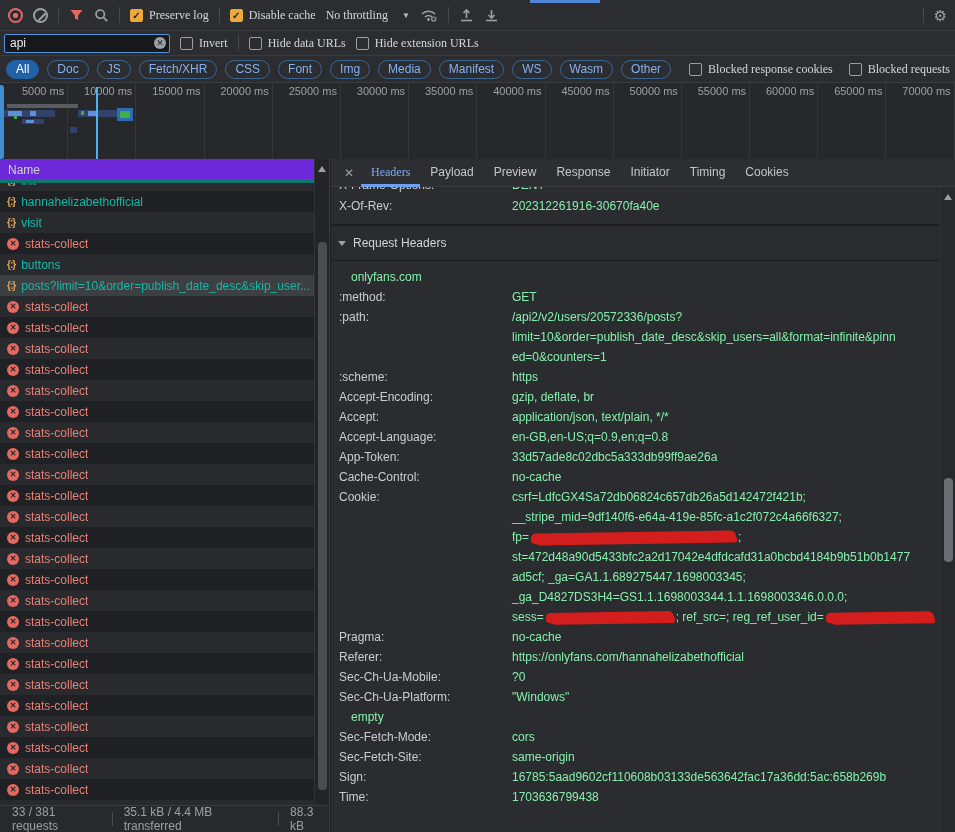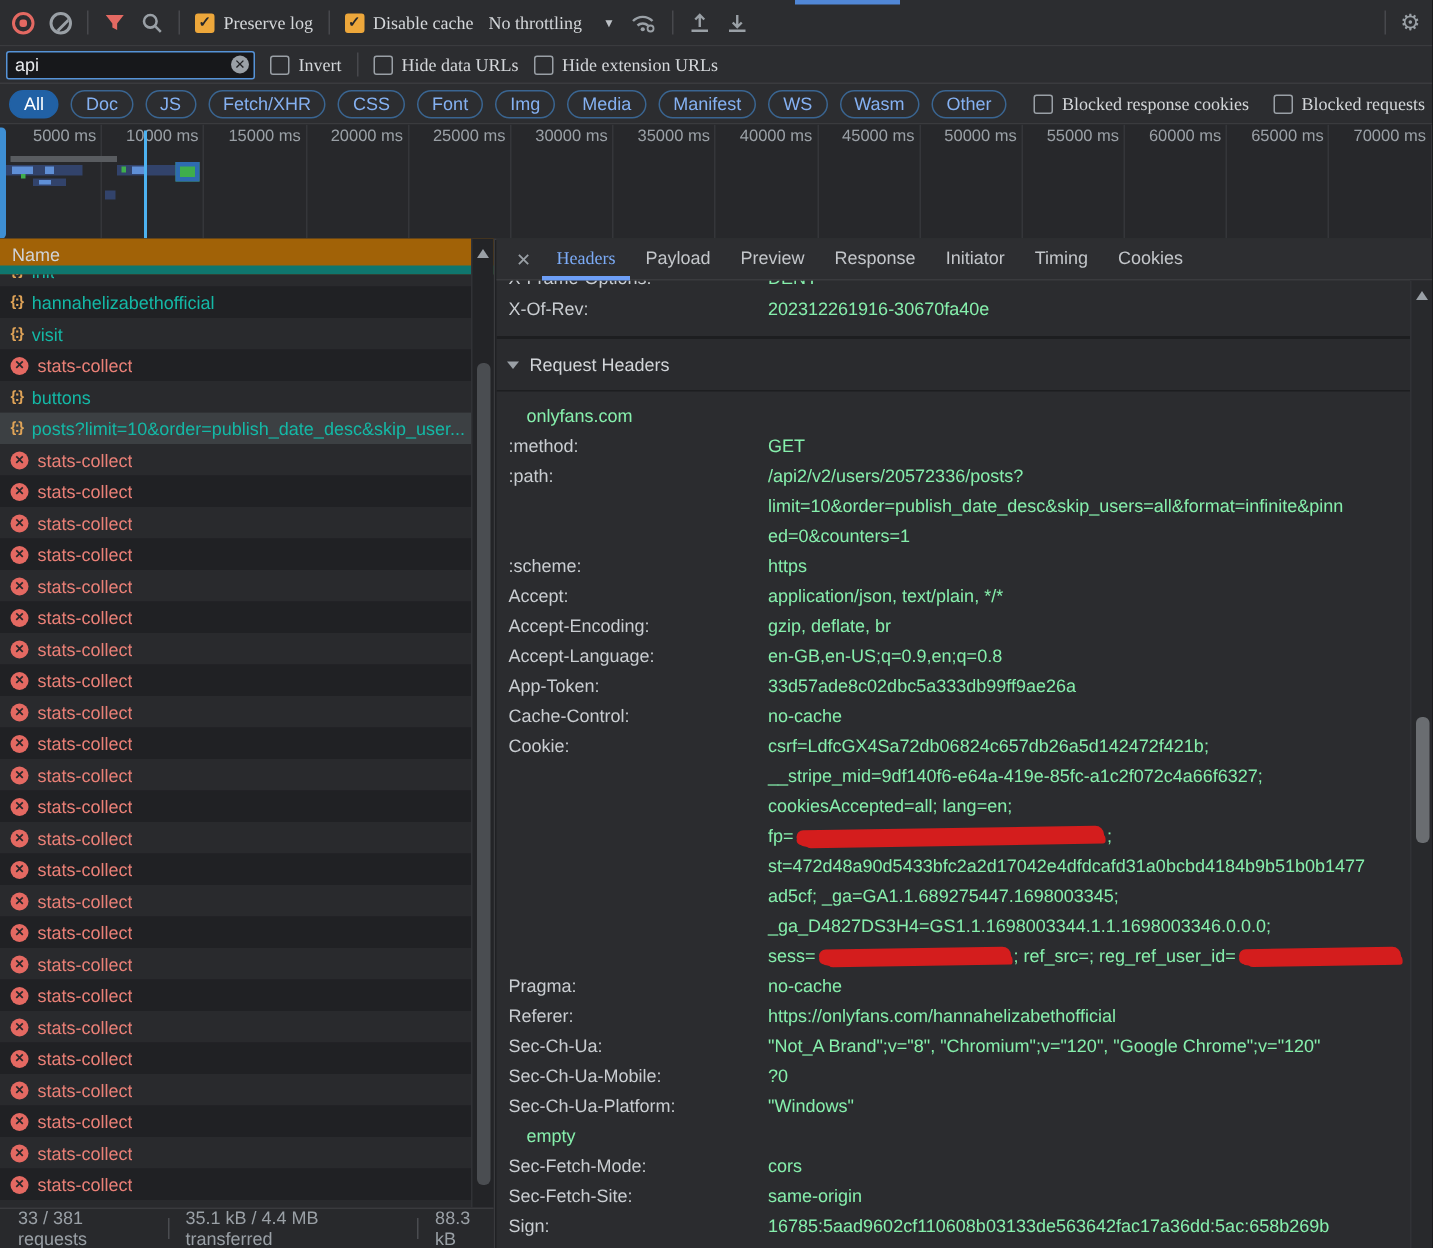--- a/index.html
+++ b/index.html
@@ -38,21 +38,21 @@
   .timeline{position:relative;height:77px;background:#27282b;border-bottom:1px solid #3a3b3e;overflow:hidden;}
   .tcols{position:absolute;inset:0;display:flex;}
   .tcol{flex:none;width:68.2px;height:100%;border-right:1px solid #35363a;font-size:11px;color:#9aa0a6;
       text-align:right;padding:2px 3px 0 0;white-space:nowrap;overflow:hidden;}
   .wbar{position:absolute;}
   .cursorline{position:absolute;left:96px;top:4px;bottom:0;width:2px;background:var(--cursor);}
   .lhandle{position:absolute;left:0;top:2px;bottom:0;width:4px;background:#3e8fd4;border-radius:0 3px 3px 0;}
   
   .main{position:absolute;top:159px;left:0;right:0;bottom:0;}
   .leftpane{position:absolute;left:0;top:0;width:330px;bottom:0;border-right:1px solid #3a3b3e;background:#202124;}
-  .colhead{height:24px;line-height:23px;background:#a16207;border-bottom:6px solid #0f766e;padding-left:8px;color:#d0d3d7;}
+  .colhead{height:24px;line-height:23px;background:#6d28d9;border-bottom:4px solid #0f766e;padding-left:8px;color:#d0d3d7;}
   .reqrows{position:absolute;top:24px;left:0;right:15px;bottom:27px;overflow:hidden;}
   .rrow{height:21px;display:flex;align-items:center;padding-left:7px;gap:6px;}
   .rrow:nth-child(odd){background:#292a2d;}
   .rrow:nth-child(even){background:#202124;}
   .rrow.selected{background:var(--selected-row);}
   .rrow:first-child{margin-top:-13px;}
   .rlbl{white-space:nowrap;overflow:hidden;color:#14b8a6;}
   .rrow.err .rlbl{color:#ea8077;}
   .jicon{color:var(--json-icon);font-weight:700;font-size:10px;letter-spacing:-1px;flex:none;}
   .eicon{width:12px;height:12px;border-radius:50%;background:var(--error);color:#26272a;font-size:8px;line-height:12px;
@@ -430,29 +430,29 @@
                 <div class="hline">ed=0&amp;counters=1</div>
               </div>
             </div>
             <div class="hrow">
               <div class="hname">:scheme:</div>
               <div class="hvals">
                 <div class="hline">https</div>
               </div>
             </div>
             <div class="hrow">
+              <div class="hname">Accept-Encoding:</div>
+              <div class="hvals">
+                <div class="hline">gzip, deflate, br</div>
+              </div>
+            </div>
+            <div class="hrow">
               <div class="hname">Accept:</div>
               <div class="hvals">
                 <div class="hline">application/json, text/plain, */*</div>
-              </div>
-            </div>
-            <div class="hrow">
-              <div class="hname">Accept-Encoding:</div>
-              <div class="hvals">
-                <div class="hline">gzip, deflate, br</div>
               </div>
             </div>
             <div class="hrow">
               <div class="hname">Accept-Language:</div>
               <div class="hvals">
                 <div class="hline">en-GB,en-US;q=0.9,en;q=0.8</div>
               </div>
             </div>
             <div class="hrow">
               <div class="hname">App-Token:</div>
@@ -464,44 +464,37 @@
               <div class="hname">Cache-Control:</div>
               <div class="hvals">
                 <div class="hline">no-cache</div>
               </div>
             </div>
             <div class="hrow">
               <div class="hname">Cookie:</div>
               <div class="hvals">
                 <div class="hline">csrf=LdfcGX4Sa72db06824c657db26a5d142472f421b;</div>
                 <div class="hline">__stripe_mid=9df140f6-e64a-419e-85fc-a1c2f072c4a66f6327;</div>
-                <div class="hline">cookiesAccepted=all; lang=en;</div>
                 <div class="hline">fp=<span class="redact" style="width: 205px;"></span>;</div>
                 <div class="hline">st=472d48a90d5433bfc2a2d17042e4dfdcafd31a0bcbd4184b9b51b0b1477</div>
                 <div class="hline">ad5cf; _ga=GA1.1.689275447.1698003345;</div>
                 <div class="hline">_ga_D4827DS3H4=GS1.1.1698003344.1.1.1698003346.0.0.0;</div>
                 <div class="hline">sess=<span class="redact" style="width: 128px;"></span>; ref_src=; reg_ref_user_id=<span class="redact" style="width: 108px;"></span></div>
               </div>
             </div>
             <div class="hrow">
               <div class="hname">Pragma:</div>
               <div class="hvals">
                 <div class="hline">no-cache</div>
               </div>
             </div>
             <div class="hrow">
               <div class="hname">Referer:</div>
               <div class="hvals">
                 <div class="hline">https://onlyfans.com/hannahelizabethofficial</div>
-              </div>
-            </div>
-            <div class="hrow">
-              <div class="hname">Sec-Ch-Ua:</div>
-              <div class="hvals">
-                <div class="hline">"Not_A Brand";v="8", "Chromium";v="120", "Google Chrome";v="120"</div>
               </div>
             </div>
             <div class="hrow">
               <div class="hname">Sec-Ch-Ua-Mobile:</div>
               <div class="hvals">
                 <div class="hline">?0</div>
               </div>
             </div>
             <div class="hrow">
               <div class="hname">Sec-Ch-Ua-Platform:</div>

